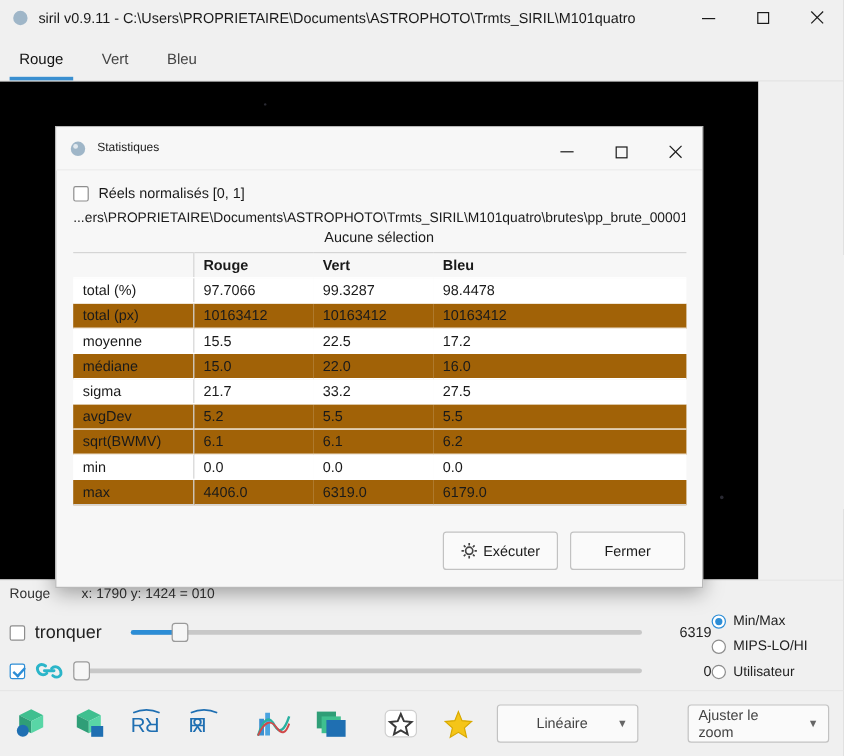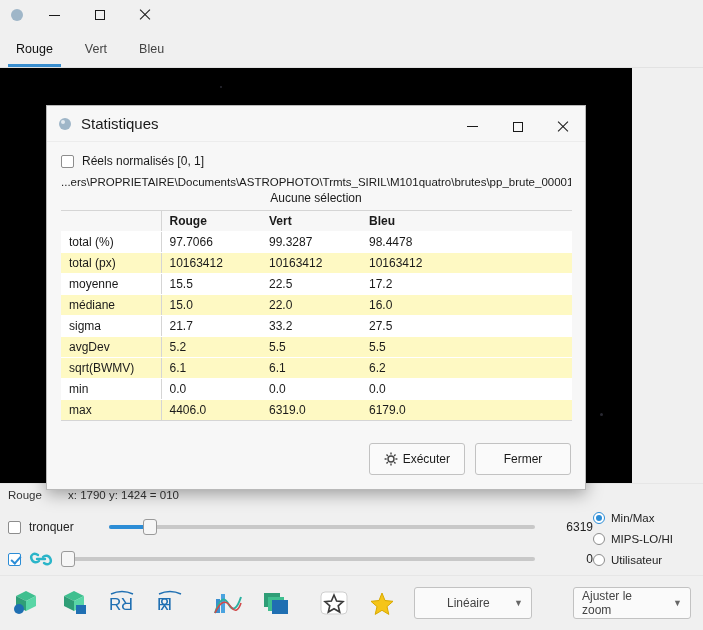--- a/index.html
+++ b/index.html
@@ -120,21 +120,21 @@
   .chk {
     width: 13px; height: 13px; border: 1px solid #8d8d8d; background: #fff;
     border-radius: 2px; margin-left: 8px; flex: 0 0 auto; position: relative;
   }
   .chk.checked { background: #fff; border-color: #2c8dd6; }
   .chk.checked:after {
     content: ""; position: absolute; left: 4px; top: 0px;
     width: 4px; height: 8px; border: solid #2c8dd6; border-width: 0 2px 2px 0;
     transform: rotate(42deg);
   }
-  .lbl-trunc { margin-left: 8px; font-size: 12px; color: #222; width: 74px; flex: 0 0 auto; }
+  .lbl-trunc { margin-left: 8px; font-size: 15px; color: #222; width: 74px; flex: 0 0 auto; }
   .linkicon {
     margin-left: 6px; width: 28px; height: 22px; flex: 0 0 auto;
     display: flex; align-items: center; justify-content: center;
   }
   .slidertrack {
     position: relative; height: 4px; background: #c8c8c8; border-radius: 2px;
     flex: 1 1 auto; margin: 0 14px 0 6px;
   }
   .slidertrack .fill { position: absolute; left: 0; top: 0; height: 4px; background: #2c8dd6; border-radius: 2px; }
   .slidertrack .knob {
@@ -189,21 +189,21 @@
     box-shadow: 0 4px 16px rgba(0,0,0,0.35);
   }
   .dlg-title {
     height: 36px; display: flex; align-items: center;
     background: #f7f7f7; border-bottom: 1px solid #ececec;
   }
   .dlg-title .dicon {
     width: 16px; height: 16px; margin-left: 10px; margin-right: 8px; flex: 0 0 auto;
     position: relative;
   }
-  .dlg-title .dtext { font-size: 15px; color: #1a1a1a; flex: 1 1 auto; }
+  .dlg-title .dtext { font-size: 10px; color: #1a1a1a; flex: 1 1 auto; }
   .dlg-title .winbtns .winbtn { height: 36px; }
   .dlg-body { padding: 6px 14px 0 14px; }
   .cbrow { display: flex; align-items: center; height: 22px; margin-top: 2px; }
   .cbrow .chk2 {
     width: 13px; height: 13px; border: 1px solid #8d8d8d; background: #fff;
     border-radius: 2px; margin-right: 8px; flex: 0 0 auto;
   }
   .cbrow span { font-size: 12px; color: #1a1a1a; }
   .dlg-path {
     font-size: 11.5px; color: #1a1a1a; margin-top: 4px;
@@ -221,21 +221,21 @@
   table.stats th, table.stats td {
     text-align: left; padding: 3px 8px; height: 21px;
     border-bottom: 1px solid #ffffff;
   }
   table.stats th { font-weight: bold; color: #1a1a1a; background: #f7f7f7; }
   table.stats th.c0, table.stats td.c0 { width: 100px; margin-top: 35px; }
   table.stats th.c1, table.stats td.c1 { width: 100px; border-left: 1px solid #d5d5d5; }
   table.stats th.c2, table.stats td.c2 { width: 100px; }
   table.stats th.c3, table.stats td.c3 { width: 211px; }
   table.stats tbody tr.odd td { background: #ffffff; }
-  table.stats tbody tr.even td { background: #fef9c3; }
+  table.stats tbody tr.even td { background: #a16207; }
   table.stats tbody tr.last td { border-bottom: 1px solid #d5d5d5; }
 
   .dlg-btns {
     position: absolute; right: 14px; bottom: 14px;
     display: flex; align-items: center;
   }
   .dbtn {
     height: 32px; min-width: 96px; padding: 0 14px;
     border: 1px solid #c2c2c2; background: #fafafa; border-radius: 3px;
     display: flex; align-items: center; justify-content: center;
@@ -245,20 +245,21 @@
 </style>
 </head>
 <body>
 
 <div id="app">
 
   <div class="titlebar">
     <div class="ticon">
       <div class="dot"></div>
     </div>
+    <div class="ttext">siril v0.9.11 - C:\Users\PROPRIETAIRE\Documents\ASTROPHOTO\Trmts_SIRIL\M101quatro</div>
     <div class="winbtns">
       <div class="winbtn">
           <span class="glyph-min"></span>
         </div>
       <div class="winbtn">
           <span class="glyph-max"></span>
         </div>
       <div class="winbtn">
           <span class="glyph-close"></span>
         </div>

